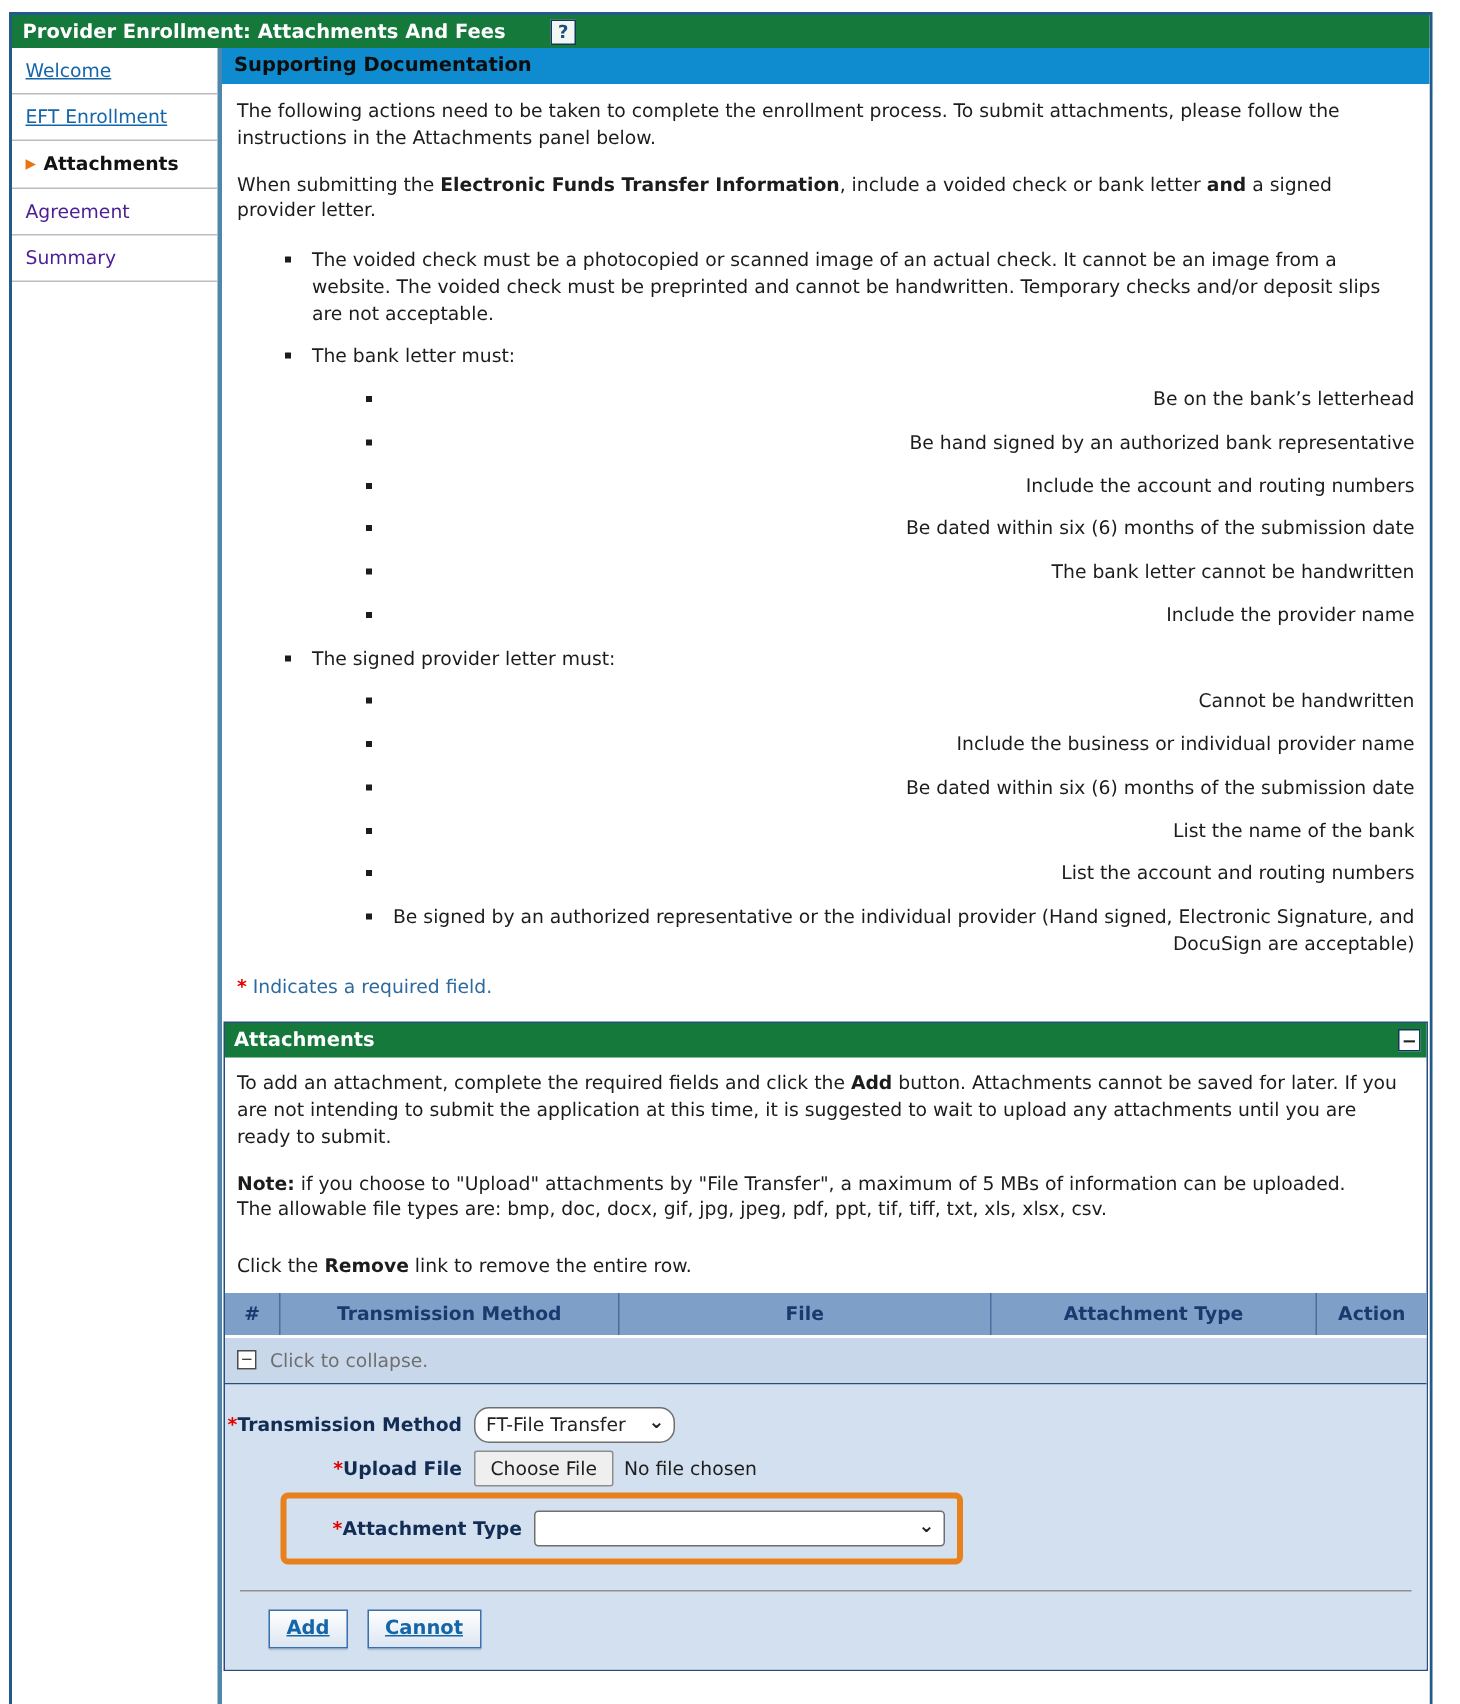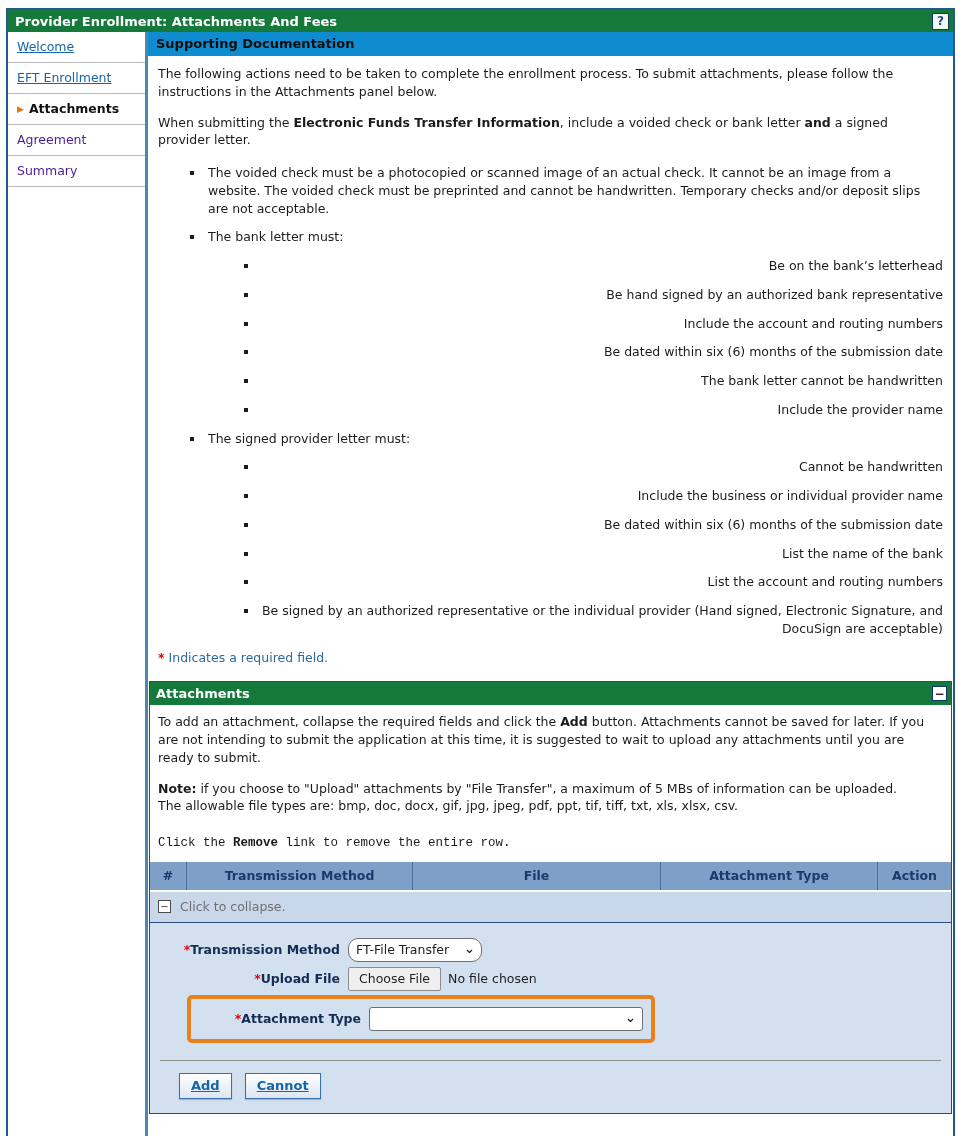--- a/index.html
+++ b/index.html
@@ -17,23 +17,24 @@
     background: #fff;
   }
   
   .titlebar {
     background: #15793b;
     color: #fff;
     font-weight: bold;
     font-size: 13px;
     padding: 3px 4px 3px 7px;
     display: flex;
-    justify-content: space-between;
+    justify-content: flex-start;
     align-items: center;
     height: 22px;
+    gap: 30px;
   }
   .help-btn {
     width: 17px; height: 17px;
     background: #f2f6f2;
     border: 1px solid #12395c;
     color: #1c4e7c;
     font-weight: bold;
     font-size: 12px;
     display: flex; align-items: center; justify-content: center;
     cursor: pointer;
@@ -108,21 +109,21 @@
     cursor: pointer;
   }
   .row-collapse-icon {
     width: 13px; height: 13px; flex: 0 0 13px;
     background: #fff; border: 1px solid #4b4b4b; color: #333;
     font-size: 10px; line-height: 11px; text-align: center;
   }
   .attach-form { background: #d3e0ef; padding: 10px 0 12px; }
   .frow { display: flex; align-items: center; margin-top: 5px; }
   .flabel {
-    width: 198px; text-align: right; padding-right: 8px;
+    width: 166px; text-align: right; padding-right: 8px;
     font-weight: bold; color: #132c54;
   }
   .fake-select {
     display: inline-flex; align-items: center; justify-content: space-between;
     background: #fff; border: 1px solid #6f6f6f; border-radius: 3px;
     padding: 3px 6px 4px 7px; color: #222; min-height: 24px; cursor: pointer;
   }
   .sel-tm { width: 134px; border-radius: 10px; }
   .sel-at { width: 274px; }
   .chev { font-weight: bold; color: #222; font-size: 13px; line-height: 8px; margin-left: 5px; }
@@ -131,21 +132,21 @@
     padding: 3px 10px 4px; color: #1d1d1d; cursor: pointer;
   }
   .file-status { margin-left: 7px; color: #1d1d1d; }
   .hl-row { display: flex; margin-top: 4px; }
   .orange-box {
     display: flex; align-items: center;
     border: 4px solid #e8811c; border-radius: 5px;
     margin-left: 37px;
     padding: 8px 8px 8px 0;
   }
-  .orange-box .flabel { width: 178px; }
+  .orange-box .flabel { width: 165px; }
   .form-divider { border-top: 1px solid #8f8f8f; margin: 17px 10px 0; }
   .form-actions { display: flex; gap: 13px; margin: 12px 0 2px 29px; }
   .link-btn {
     border: 1px solid #3a70ad;
     background: linear-gradient(#ffffff, #dce6f2);
     padding: 4px 11px 5px;
     font-weight: bold; font-size: 13px;
     color: #1565a9; text-decoration: underline;
     box-shadow: 0 1px 1px rgba(0,0,0,0.2);
     cursor: pointer;
@@ -224,24 +225,24 @@
 
       <div class="attach-panel">
         <div class="attach-header">
           <span>Attachments</span>
           <span class="collapse-btn">
             <span>−</span>
           </span>
         </div>
 
         <div class="attach-body">
-          <p><span>To add an attachment, collapse the required fields and click the </span><b>Add</b><span> button. Attachments cannot be saved for later. If you are not intending to submit the application at this time, it is suggested to wait to upload any attachments until you are ready to submit.</span></p>
+          <p><span>To add an attachment, complete the required fields and click the </span><b>Add</b><span> button. Attachments cannot be saved for later. If you are not intending to submit the application at this time, it is suggested to wait to upload any attachments until you are ready to submit.</span></p>
           <p class="p-gap" style="margin-top:20px;"><b>Note:</b><span> if you choose to "Upload" attachments by "File Transfer", a maximum of 5 MBs of information can be uploaded.</span></p>
           <p><span>The allowable file types are: bmp, doc, docx, gif, jpg, jpeg, pdf, ppt, tif, tiff, txt, xls, xlsx, csv.</span></p>
-          <p style="margin-top:20px;font-family:Liberation Mono, monospace;"><span>Click the </span><b>Remove</b><span> link to remove the entire row.</span></p>
+          <p style="margin-top:20px;"><span>Click the </span><b>Remove</b><span> link to remove the entire row.</span></p>
           <div class="tbl-gap"></div>
         </div>
 
         <div class="attach-table-header">
           <div class="th th-num">#</div>
           <div class="th th-tm">Transmission Method</div>
           <div class="th th-file">File</div>
           <div class="th th-at">Attachment Type</div>
           <div class="th th-action">Action</div>
         </div>

